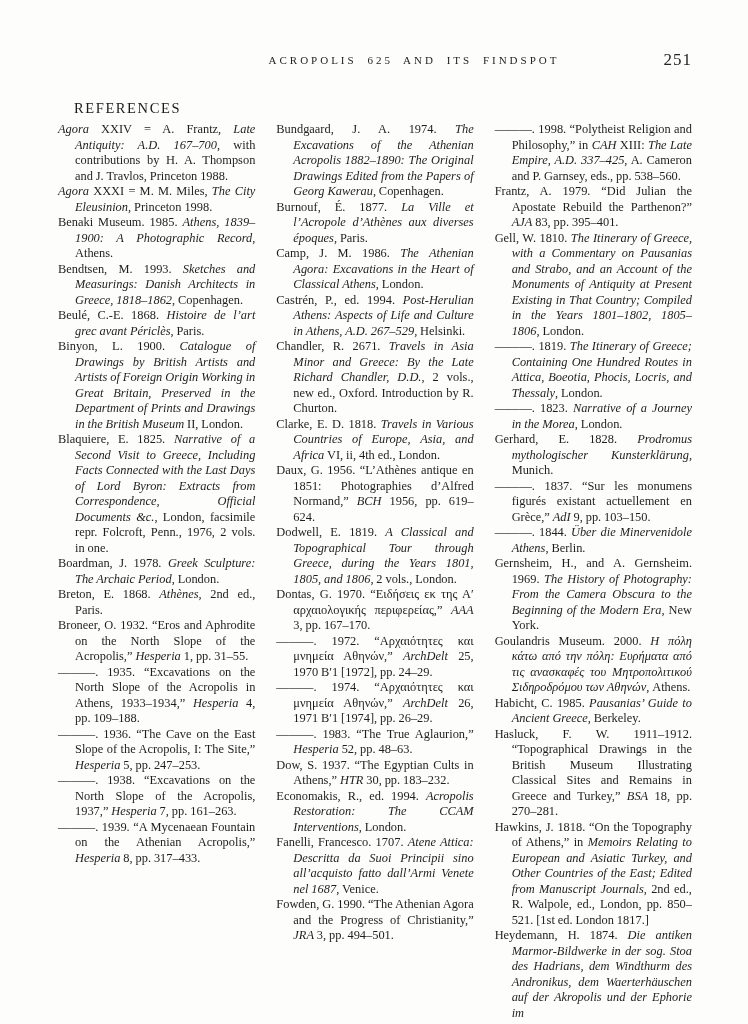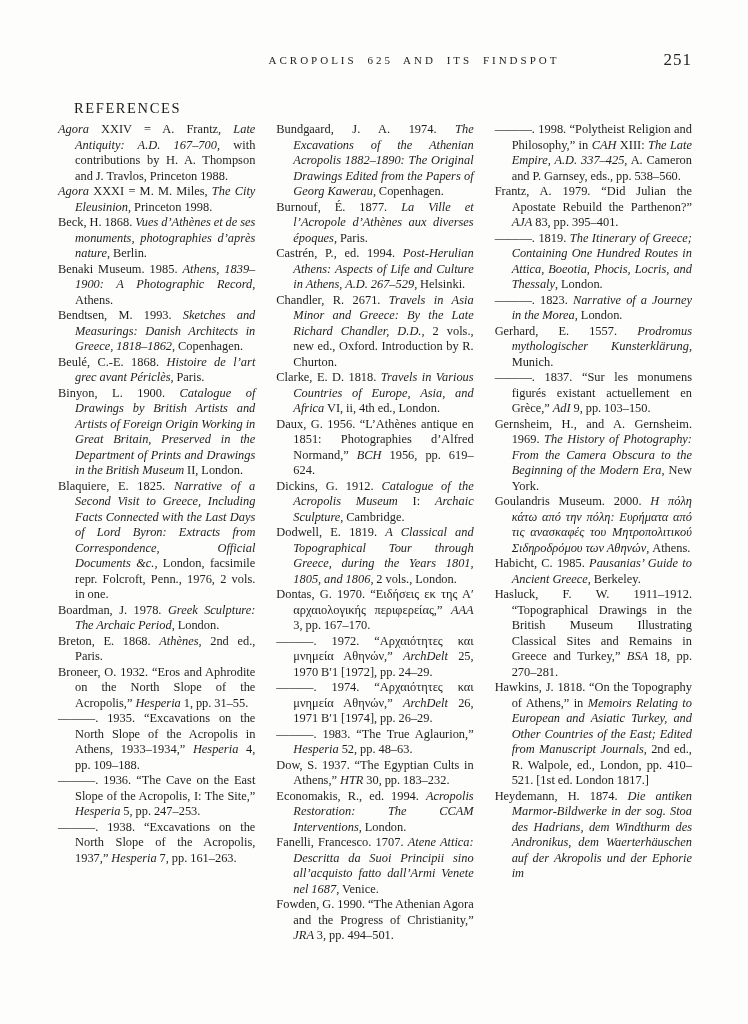--- a/index.html
+++ b/index.html
@@ -84,60 +84,62 @@
   </div>
 
   <div class="page-number">251</div>
 
   <h1 class="section-title" style="font-weight: normal; margin: 16px;">REFERENCES</h1>
 
   <div class="columns">
     <div class="col">
         <p class="ref-entry"><em>Agora</em><span> XXIV = A. Frantz, </span><em>Late Antiquity: A.D. 167–700</em><span>, with contributions by H. A. Thompson and J. Travlos, Princeton 1988.</span></p>
         <p class="ref-entry"><em>Agora</em><span> XXXI = M. M. Miles, </span><em>The City Eleusinion</em><span>, Princeton 1998.</span></p>
-        <p class="ref-entry"><span>Beck, H. 1868. </span><em>Vues d’Athènes et de ses monuments, photographies d’après nature</em><span>, Berlin.</span></p>
         <p class="ref-entry"><span>Benaki Museum. 1985. </span><em>Athens, 1839–1900: A Photographic Record</em><span>, Athens.</span></p>
         <p class="ref-entry"><span>Bendtsen, M. 1993. </span><em>Sketches and Measurings: Danish Architects in Greece, 1818–1862</em><span>, Copenhagen.</span></p>
         <p class="ref-entry"><span>Beulé, C.-E. 1868. </span><em>Histoire de l’art grec avant Périclès</em><span>, Paris.</span></p>
         <p class="ref-entry"><span>Binyon, L. 1900. </span><em>Catalogue of Drawings by British Artists and Artists of Foreign Origin Working in Great Britain, Preserved in the Department of Prints and Drawings in the British Museum</em><span> II, London.</span></p>
         <p class="ref-entry"><span>Blaquiere, E. 1825. </span><em>Narrative of a Second Visit to Greece, Including Facts Connected with the Last Days of Lord Byron: Extracts from Correspondence, Official Documents &amp;c.</em><span>, London, facsimile repr. Folcroft, Penn., 1976, 2 vols. in one.</span></p>
         <p class="ref-entry"><span>Boardman, J. 1978. </span><em>Greek Sculpture: The Archaic Period</em><span>, London.</span></p>
         <p class="ref-entry"><span>Breton, E. 1868. </span><em>Athènes</em><span>, 2nd ed., Paris.</span></p>
         <p class="ref-entry"><span>Broneer, O. 1932. “Eros and Aphrodite on the North Slope of the Acropolis,” </span><em>Hesperia</em><span> 1, pp. 31–55.</span></p>
         <p class="ref-entry"><span>———. 1935. “Excavations on the North Slope of the Acropolis in Athens, 1933–1934,” </span><em>Hesperia</em><span> 4, pp. 109–188.</span></p>
         <p class="ref-entry"><span>———. 1936. “The Cave on the East Slope of the Acropolis, I: The Site,” </span><em>Hesperia</em><span> 5, pp. 247–253.</span></p>
         <p class="ref-entry"><span>———. 1938. “Excavations on the North Slope of the Acropolis, 1937,” </span><em>Hesperia</em><span> 7, pp. 161–263.</span></p>
+        <p class="ref-entry"><span>———. 1939. “A Mycenaean Fountain on the Athenian Acropolis,” </span><em>Hesperia</em><span> 8, pp. 317–433.</span></p>
       </div>
     <div class="col">
         <p class="ref-entry"><span>Bundgaard, J. A. 1974. </span><em>The Excavations of the Athenian Acropolis 1882–1890: The Original Drawings Edited from the Papers of Georg Kawerau</em><span>, Copenhagen.</span></p>
         <p class="ref-entry"><span>Burnouf, É. 1877. </span><em>La Ville et l’Acropole d’Athènes aux diverses époques</em><span>, Paris.</span></p>
+        <p class="ref-entry"><span>Camp, J. M. 1986. </span><em>The Athenian Agora: Excavations in the Heart of Classical Athens</em><span>, London.</span></p>
         <p class="ref-entry"><span>Castrén, P., ed. 1994. </span><em>Post-Herulian Athens: Aspects of Life and Culture in Athens, A.D. 267–529</em><span>, Helsinki.</span></p>
         <p class="ref-entry"><span>Chandler, R. 2671. </span><em>Travels in Asia Minor and Greece: By the Late Richard Chandler, D.D.</em><span>, 2 vols., new ed., Oxford. Introduction by R. Churton.</span></p>
         <p class="ref-entry"><span>Clarke, E. D. 1818. </span><em>Travels in Various Countries of Europe, Asia, and Africa</em><span> VI, ii, 4th ed., London.</span></p>
         <p class="ref-entry"><span>Daux, G. 1956. “L’Athènes antique en 1851: Photographies d’Alfred Normand,” </span><em>BCH</em><span> 1956, pp. 619–624.</span></p>
-        <p class="ref-entry"><span>Dickins, G. 1912. </span><em>Catalogue of the Acropolis Museum</em><span> I: </span><em>Archaic Sculpture</em><span>, Cambridge.</span></p>
         <p class="ref-entry"><span>Dodwell, E. 1819. </span><em>A Classical and Topographical Tour through Greece, during the Years 1801, 1805, and 1806</em><span>, 2 vols., London.</span></p>
         <p class="ref-entry"><span>Dontas, G. 1970. “Ειδήσεις εκ της Α′ αρχαιολογικής περιφερείας,” </span><em>ΑΑΑ</em><span> 3, pp. 167–170.</span></p>
         <p class="ref-entry"><span>———. 1972. “Αρχαιότητες και μνημεία Αθηνών,” </span><em>ArchDelt</em><span> 25, 1970 Β′1 [1972], pp. 24–29.</span></p>
         <p class="ref-entry"><span>———. 1974. “Αρχαιότητες και μνημεία Αθηνών,” </span><em>ArchDelt</em><span> 26, 1971 Β′1 [1974], pp. 26–29.</span></p>
         <p class="ref-entry"><span>———. 1983. “The True Aglaurion,” </span><em>Hesperia</em><span> 52, pp. 48–63.</span></p>
         <p class="ref-entry"><span>Dow, S. 1937. “The Egyptian Cults in Athens,” </span><em>HTR</em><span> 30, pp. 183–232.</span></p>
         <p class="ref-entry"><span>Economakis, R., ed. 1994. </span><em>Acropolis Restoration: The CCAM Interventions</em><span>, London.</span></p>
         <p class="ref-entry"><span>Fanelli, Francesco. 1707. </span><em>Atene Attica: Descritta da Suoi Principii sino all’acquisto fatto dall’Armi Venete nel 1687</em><span>, Venice.</span></p>
         <p class="ref-entry"><span>Fowden, G. 1990. “The Athenian Agora and the Progress of Christianity,” </span><em>JRA</em><span> 3, pp. 494–501.</span></p>
       </div>
     <div class="col">
         <p class="ref-entry"><span>———. 1998. “Polytheist Religion and Philosophy,” in </span><em>CAH</em><span> XIII: </span><em>The Late Empire, A.D. 337–425</em><span>, A. Cameron and P. Garnsey, eds., pp. 538–560.</span></p>
         <p class="ref-entry"><span>Frantz, A. 1979. “Did Julian the Apostate Rebuild the Parthenon?” </span><em>AJA</em><span> 83, pp. 395–401.</span></p>
+        <p class="ref-entry"><span>Gell, W. 1810. </span><em>The Itinerary of Greece, with a Commentary on Pausanias and Strabo, and an Account of the Monuments of Antiquity at Present Existing in That Country; Compiled in the Years 1801–1802, 1805–1806</em><span>, London.</span></p>
         <p class="ref-entry"><span>———. 1819. </span><em>The Itinerary of Greece; Containing One Hundred Routes in Attica, Boeotia, Phocis, Locris, and Thessaly</em><span>, London.</span></p>
         <p class="ref-entry"><span>———. 1823. </span><em>Narrative of a Journey in the Morea</em><span>, London.</span></p>
-        <p class="ref-entry"><span>Gerhard, E. 1557. </span><em>Prodromus mythologischer Kunsterklärung</em><span>, Munich.</span></p>
+        <p class="ref-entry"><span>Gerhard, E. 1828. </span><em>Prodromus mythologischer Kunsterklärung</em><span>, Munich.</span></p>
         <p class="ref-entry"><span>———. 1837. “Sur les monumens figurés existant actuellement en Grèce,” </span><em>AdI</em><span> 9, pp. 103–150.</span></p>
+        <p class="ref-entry"><span>———. 1844. </span><em>Über die Minervenidole Athens</em><span>, Berlin.</span></p>
         <p class="ref-entry"><span>Gernsheim, H., and A. Gernsheim. 1969. </span><em>The History of Photography: From the Camera Obscura to the Beginning of the Modern Era</em><span>, New York.</span></p>
         <p class="ref-entry"><span>Goulandris Museum. 2000. </span><em>Η πόλη κάτω από την πόλη: Ευρήματα από τις ανασκαφές του Μητροπολιτικού Σιδηροδρόμου των Αθηνών</em><span>, Athens.</span></p>
         <p class="ref-entry"><span>Habicht, C. 1985. </span><em>Pausanias’ Guide to Ancient Greece</em><span>, Berkeley.</span></p>
         <p class="ref-entry"><span>Hasluck, F. W. 1911–1912. “Topographical Drawings in the British Museum Illustrating Classical Sites and Remains in Greece and Turkey,” </span><em>BSA</em><span> 18, pp. 270–281.</span></p>
-        <p class="ref-entry"><span>Hawkins, J. 1818. “On the Topography of Athens,” in </span><em>Memoirs Relating to European and Asiatic Turkey, and Other Countries of the East; Edited from Manuscript Journals</em><span>, 2nd ed., R. Walpole, ed., London, pp. 410–521. [1st ed. London 1817.]</span></p>
+        <p class="ref-entry"><span>Hawkins, J. 1818. “On the Topography of Athens,” in </span><em>Memoirs Relating to European and Asiatic Turkey, and Other Countries of the East; Edited from Manuscript Journals</em><span>, 2nd ed., R. Walpole, ed., London, pp. 850–521. [1st ed. London 1817.]</span></p>
         <p class="ref-entry"><span>Heydemann, H. 1874. </span><em>Die antiken Marmor-Bildwerke in der sog. Stoa des Hadrians, dem Windthurm des Andronikus, dem Waerterhäuschen auf der Akropolis und der Ephorie im</em></p>
       </div>
   </div>
 
 </div>
 
 </body></html>

